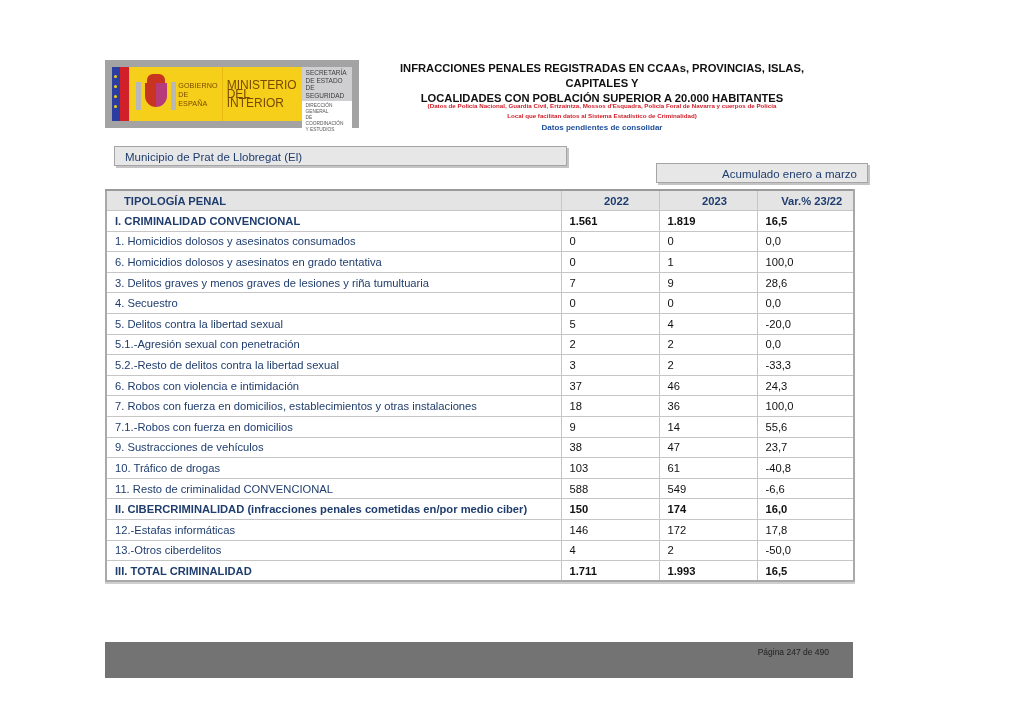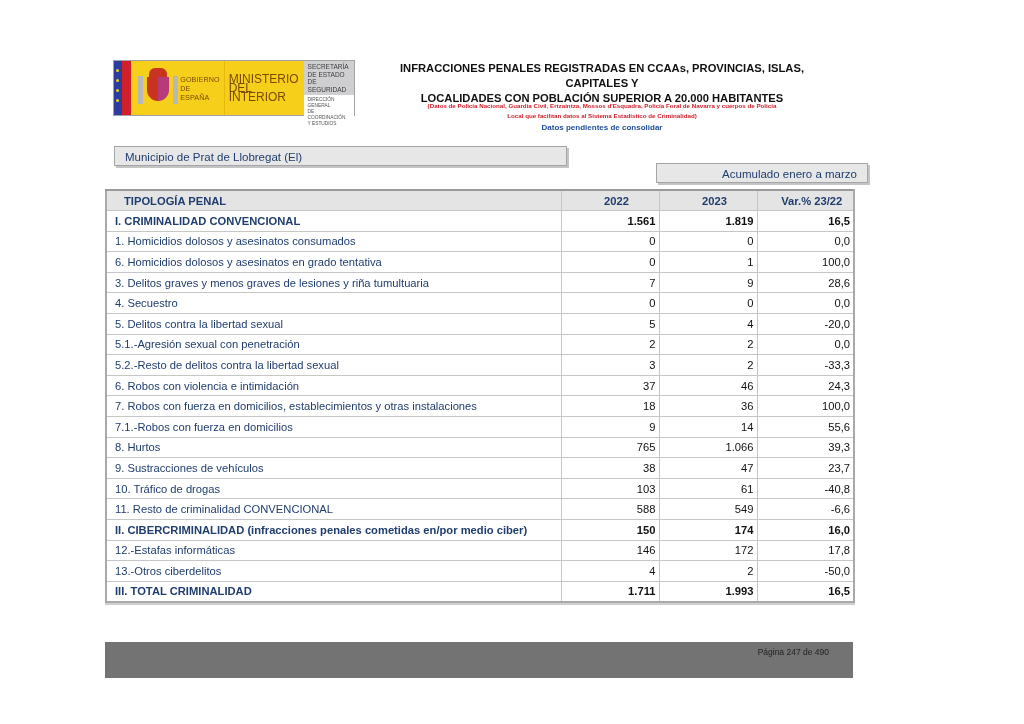--- a/index.html
+++ b/index.html
@@ -1,19 +1,19 @@
 <!DOCTYPE html>
 <html><head>
 <meta charset="utf-8">
 <style>
   html, body { margin: 0; padding: 0; background: #ffffff; }
   body { width: 1024px; height: 724px; position: relative; overflow: hidden;
          font-family: "Liberation Sans", sans-serif; }
   .logo { position: absolute; left: 105px; top: 60px; width: 240px; height: 54px;
-          display: flex; border: 1px solid #a3a3a3; margin-left: 8px; }
+          display: flex; border: 7px solid #a3a3a3; }
   .logo .flag { width: 17px; height: 100%; background: linear-gradient(to right, #2b3d9e 0 8px, #d2202a 8px 17px); position: relative; }
   .logo .flag .star { position: absolute; left: 2px; width: 3px; height: 3px; background: #f2d200; border-radius: 50%; }
   .logo .yellow { flex: 0 0 152px; background: #f6cf1a; display: flex; align-items: center; }
   .logo .shield { width: 46px; height: 44px; margin-left: 4px; position: relative; }
   .logo .shield .crown { position: absolute; left: 14px; top: 2px; width: 18px; height: 9px; background: #c8341f; border-radius: 6px 6px 0 0; }
   .logo .shield .body { position: absolute; left: 12px; top: 11px; width: 22px; height: 24px; background: linear-gradient(90deg, #c8341f 50%, #b73a7a 50%); border-radius: 0 0 11px 11px; }
   .logo .shield .pillar { position: absolute; top: 10px; width: 5px; height: 28px; background: #b8b8b8; }
   .logo .gob { font-size: 7.2px; color: #7a4a00; line-height: 9px; margin-left: 4px; letter-spacing: 0.1px; }
   .logo .sep { width: 1px; height: 100%; background: #e9b90f; margin: 0 4px; }
   .logo .min { font-size: 12px; color: #7a4a00; line-height: 9px; }
@@ -35,21 +35,21 @@
   .box-period { left: 656px; top: 163px; width: 212px; text-align: right; padding-right: 10px; }
 
   table { position: absolute; left: 105px; top: 189px; width: 748px; border-collapse: collapse;
           border: 2px solid #a9a9a9; border-top: 2px solid #9a9a9a; table-layout: fixed;
           box-shadow: 0 2px 0 #cfcfcf; }
   th, td { border: 1px solid #c6c6c6; height: 20.6px; padding: 0 4px 0 8px; font-size: 11.2px;
            color: #1f3d6e; box-sizing: border-box; white-space: nowrap; overflow: hidden; }
   th { background: #e4e4e4; font-weight: bold; padding-left: 17px; }
   th.lbl { text-align: left; }
   th.num { text-align: center; }
-  td.num { text-align: right; color: #111; padding-right: 3px; }
+  td.num { text-align: left; color: #111; padding-right: 3px; }
   tr.bold td { font-weight: bold; }
   tr.bold td.num { color: #111; }
   col.c1 { width: 455px; } col.c2 { width: 98px; } col.c3 { width: 98px; } col.c4 { width: 97px; }
 
   .footer { position: absolute; left: 105px; top: 642px; width: 748px; height: 36px;
             background: #737373; }
   .footer span { position: absolute; right: 24px; top: 5px; font-size: 8.5px; color: #222; }
 </style>
 </head>
 <body>
@@ -181,26 +181,20 @@
         <td class="num">36</td>
         <td class="num">100,0</td>
       </tr>
       <tr>
         <td>7.1.-Robos con fuerza en domicilios</td>
         <td class="num">9</td>
         <td class="num">14</td>
         <td class="num">55,6</td>
       </tr>
       <tr>
-        <td>8. Hurtos</td>
-        <td class="num">765</td>
-        <td class="num">1.066</td>
-        <td class="num">39,3</td>
-      </tr>
-      <tr>
         <td>9. Sustracciones de vehículos</td>
         <td class="num">38</td>
         <td class="num">47</td>
         <td class="num">23,7</td>
       </tr>
       <tr>
         <td>10. Tráfico de drogas</td>
         <td class="num">103</td>
         <td class="num">61</td>
         <td class="num">-40,8</td>

